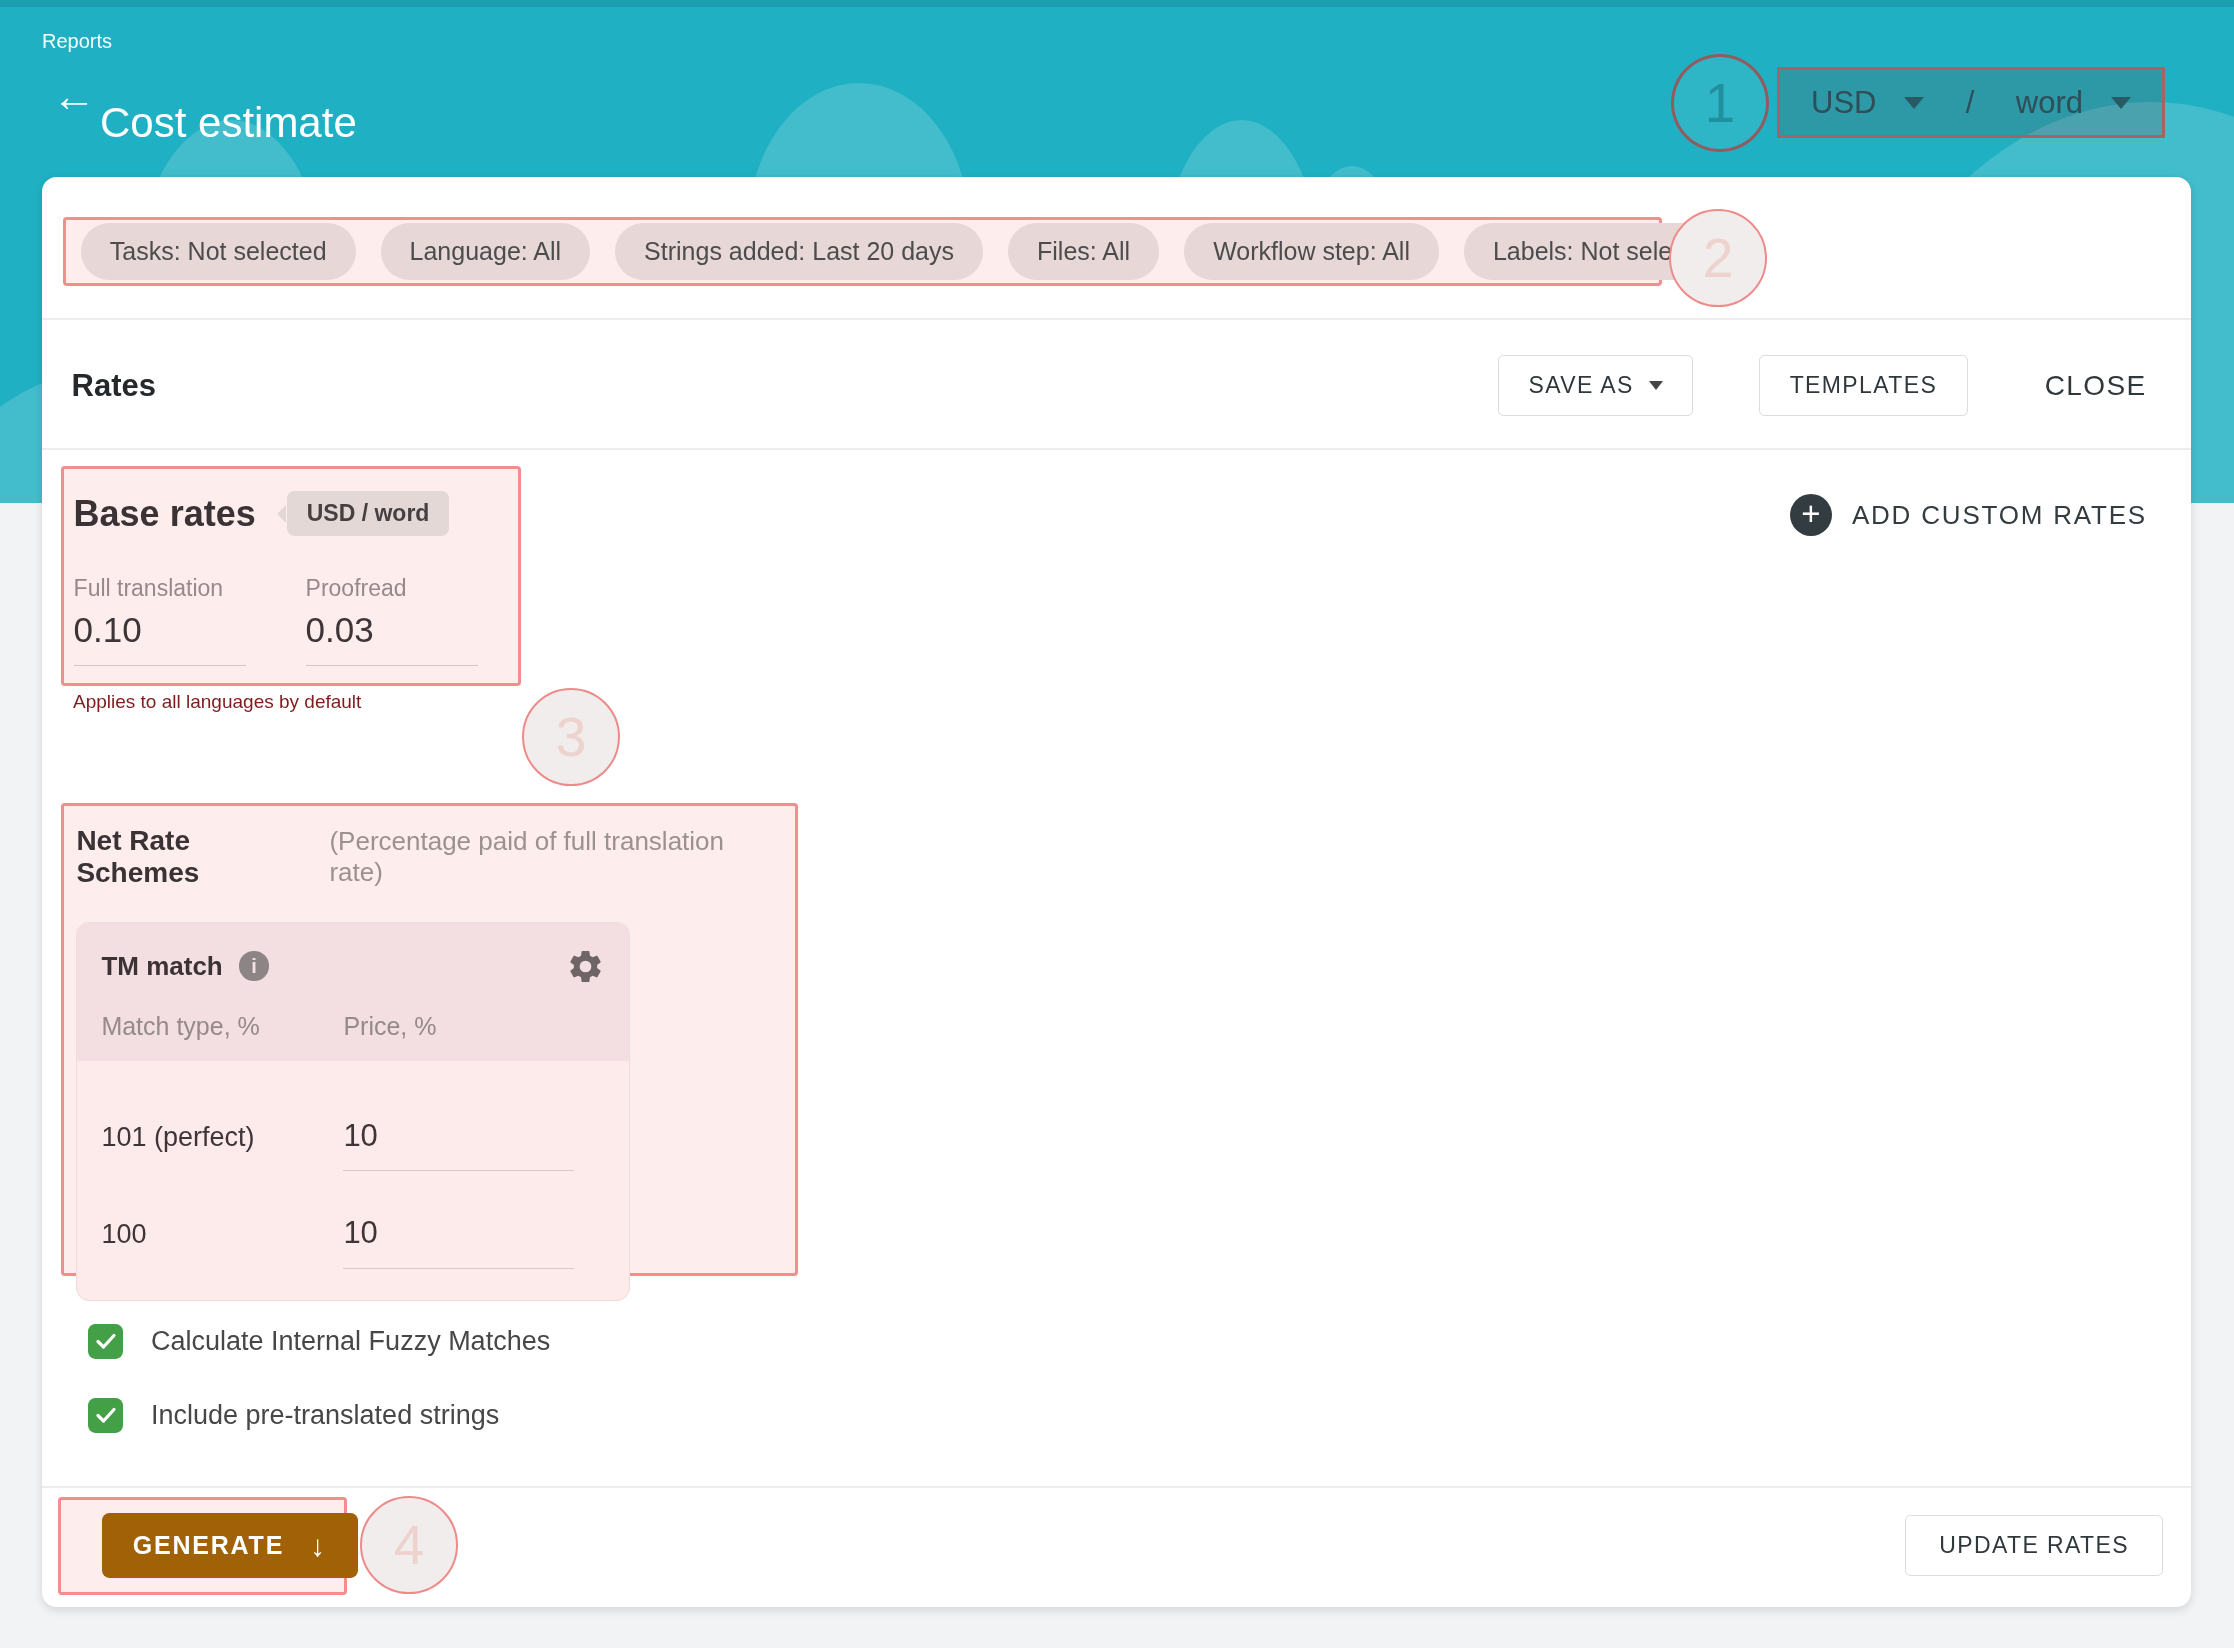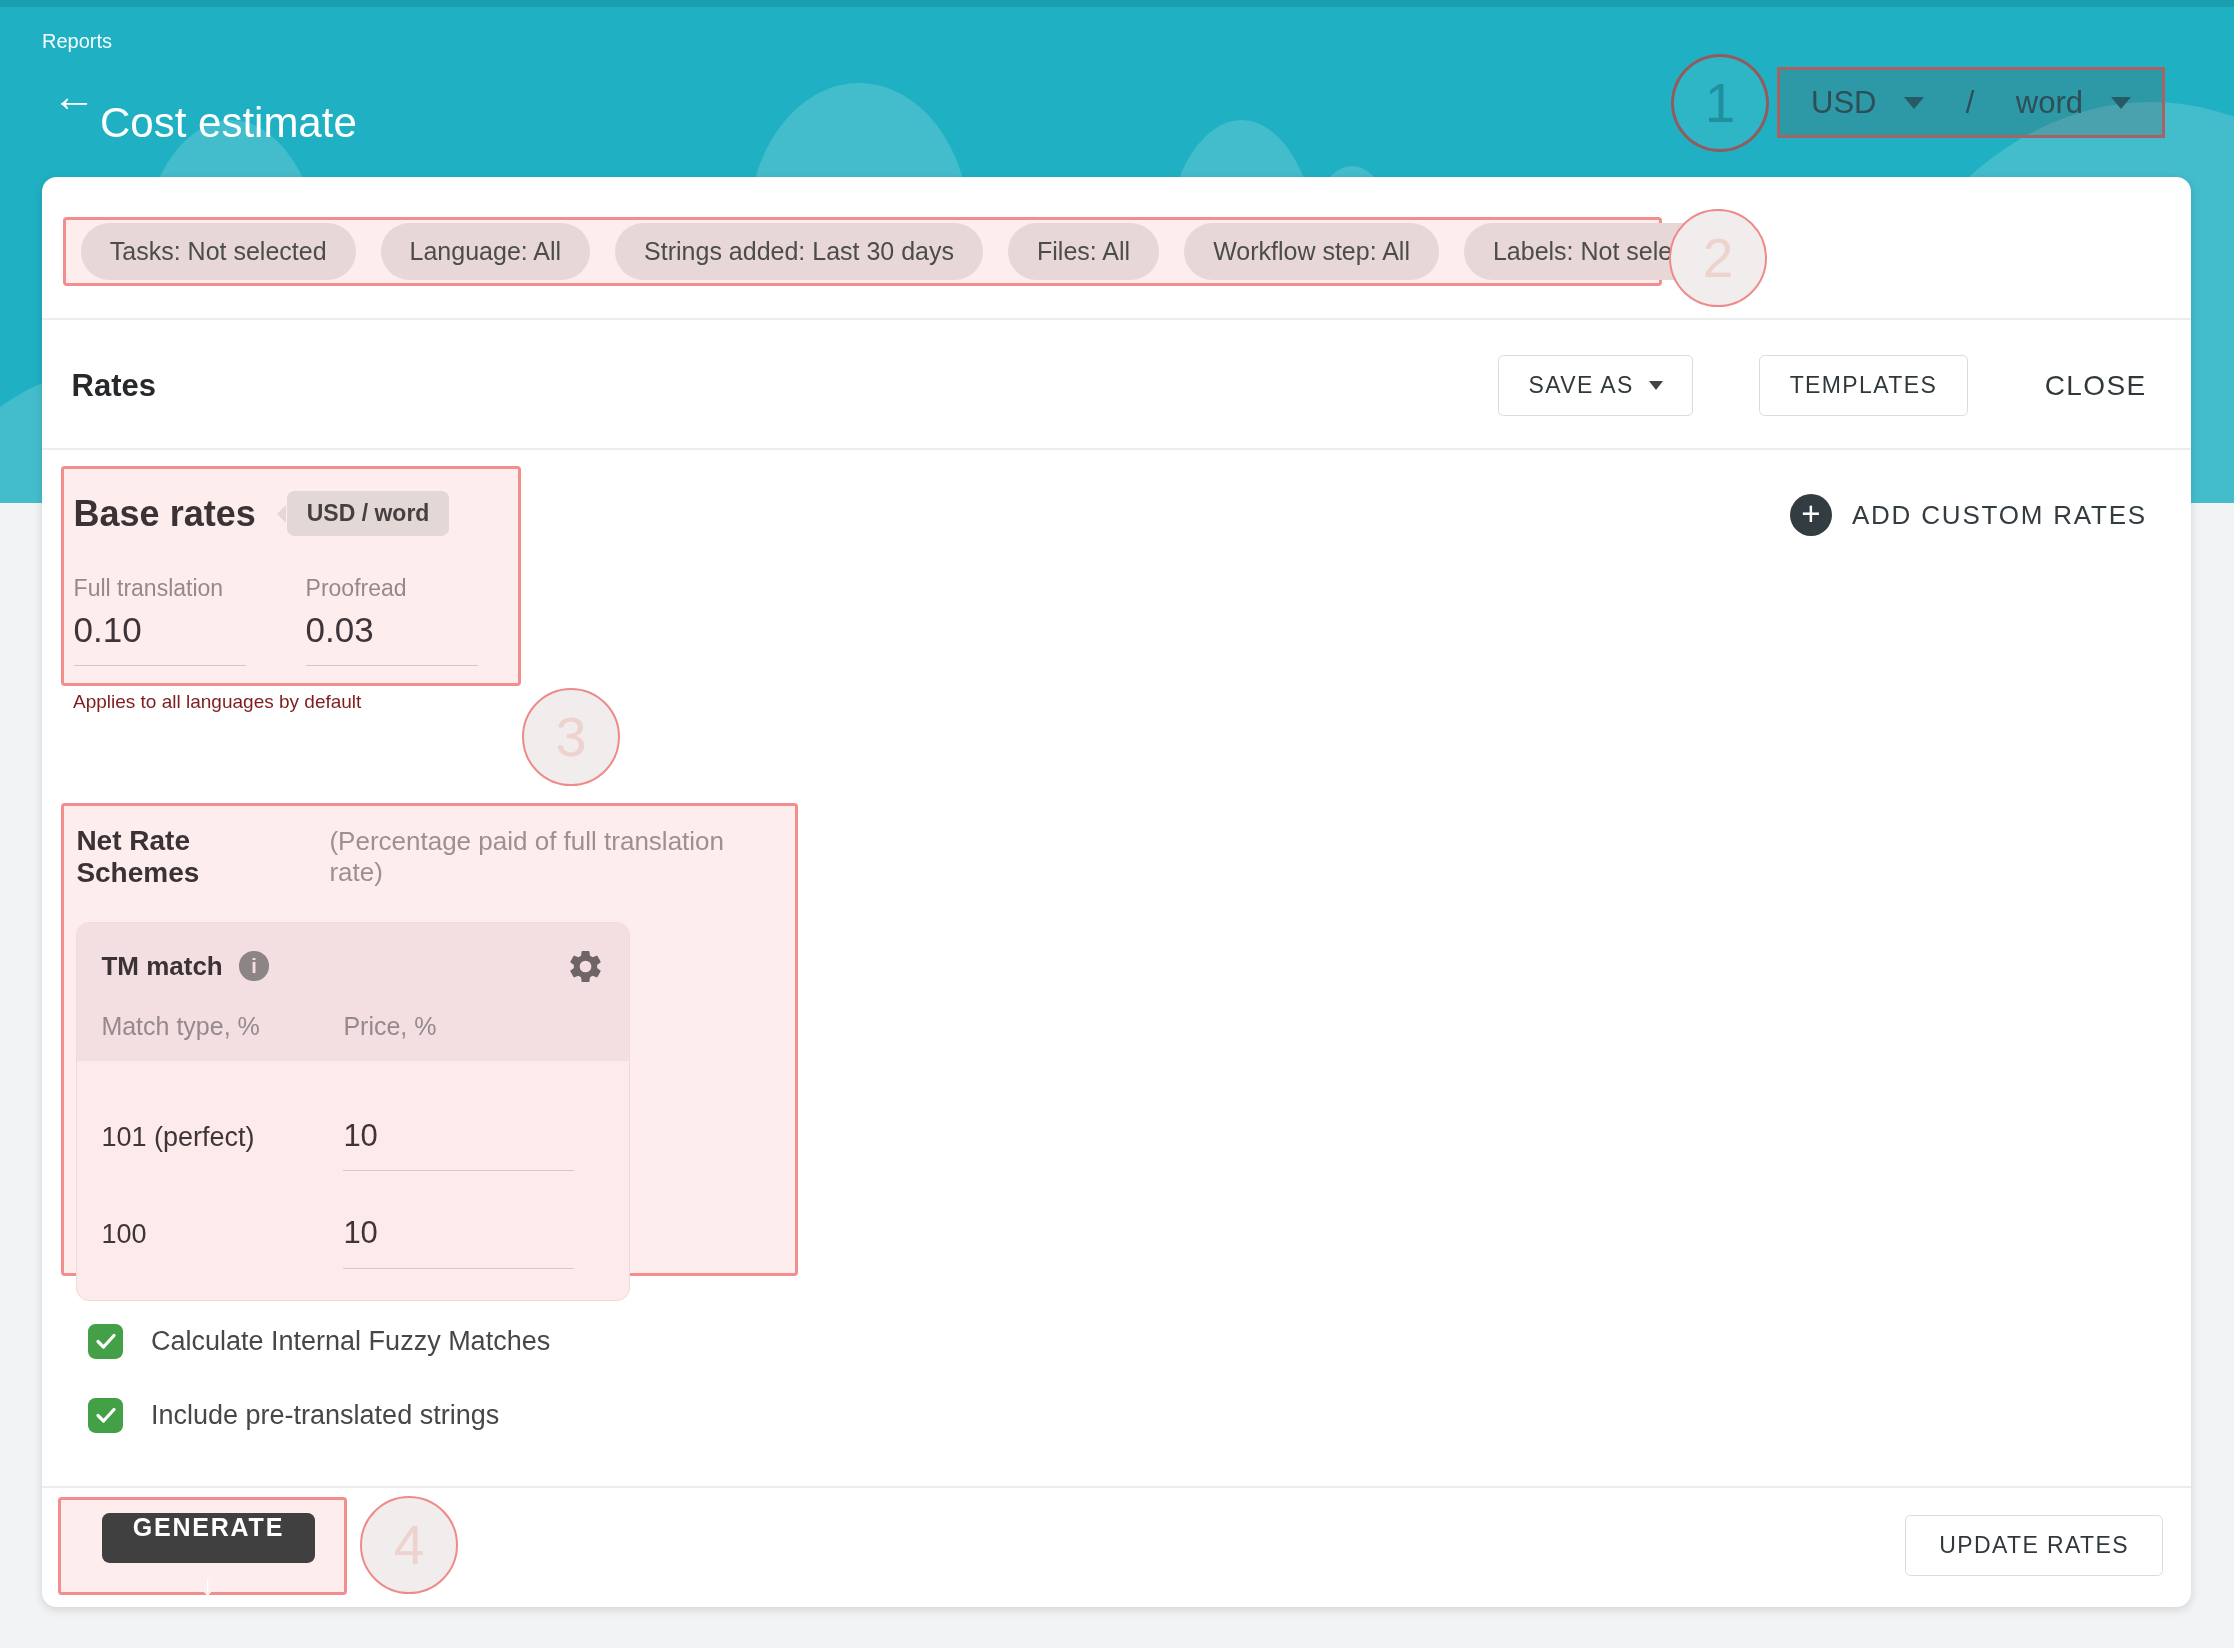--- a/index.html
+++ b/index.html
@@ -111,23 +111,23 @@
   
   .opt-row{position:absolute;left:46px;display:flex;align-items:center;height:44px;cursor:pointer;}
   .opt-row.r1{top:1142px;}
   .opt-row.r2{top:1216px;}
   .checkbox{width:35px;height:35px;border-radius:7.4px;background:#43a047;display:flex;align-items:center;justify-content:center;}
   .checkbox svg{width:24px;height:24px;}
   .opt-label{margin-left:28px;font-size:27px;color:#474747;}
 
   
   .gen-box{left:15.7px;top:1320px;width:289px;height:98px;}
-  .btn-generate{position:absolute;left:41px;top:13px;height:50px;padding:0 31px;background:#404040;border:none;
+  .btn-generate{position:absolute;left:41px;top:13px;height:65px;padding:0 31px;background:#a16207;border:none;
     border-radius:7.4px;color:#fff;font-size:25px;font-weight:bold;letter-spacing:1.8px;display:flex;align-items:center;
-    gap:26px;cursor:pointer;font-family:"Liberation Sans",sans-serif;flex-direction:column;}
+    gap:26px;cursor:pointer;font-family:"Liberation Sans",sans-serif;}
   .gen-arrow{font-size:29.5px;font-weight:400;}
   .btn-update{position:absolute;right:28px;top:1338px;height:61px;box-sizing:border-box;padding:0 33px;
     border:1.8px solid #d9dbdc;border-radius:5.5px;background:#fff;font-size:23px;letter-spacing:1.4px;color:#30383c;
     font-weight:500;display:flex;align-items:center;cursor:pointer;}
 </style>
 </head>
 <body>
 
 <div class="page">
 
@@ -156,21 +156,21 @@
       </div>
     </div>
     <div class="annot-circle on-teal circle-1">1</div>
   </div>
 
   <div class="card">
 
     <div class="annot-box filters-box">
       <span class="chip">Tasks: Not selected</span>
       <span class="chip">Language: All</span>
-      <span class="chip">Strings added: Last 30 days</span>
+      <span class="chip">Strings added: Last 20 days</span>
       <span class="chip">Files: All</span>
       <span class="chip">Workflow step: All</span>
       <span class="chip">Labels: Not selected</span>
     </div>
     <div class="annot-circle on-white circle-2">2</div>
     <div class="divider div-filters"></div>
 
     <div class="rates-row">
       <span class="rates-title">Rates</span>
       <span class="rates-spacer"></span>

